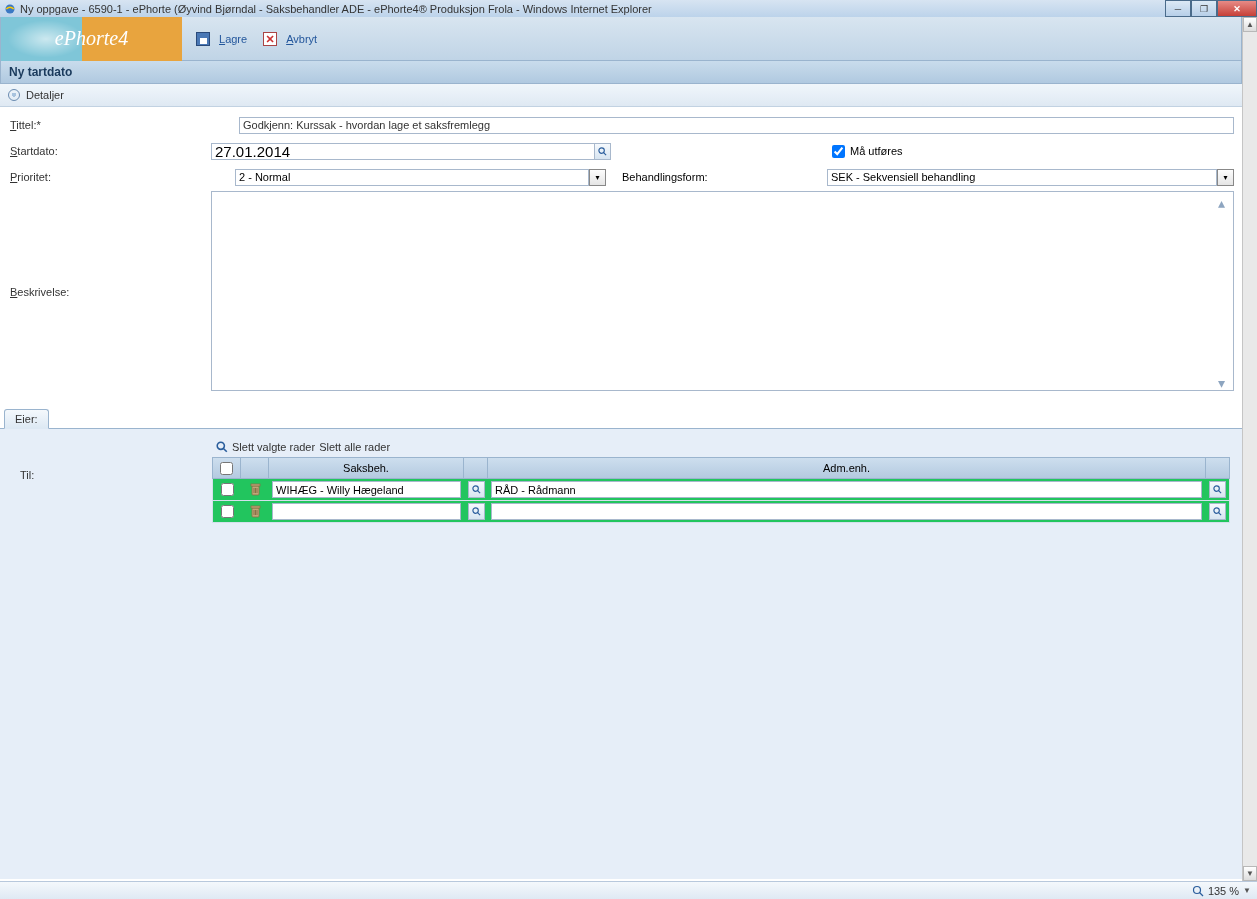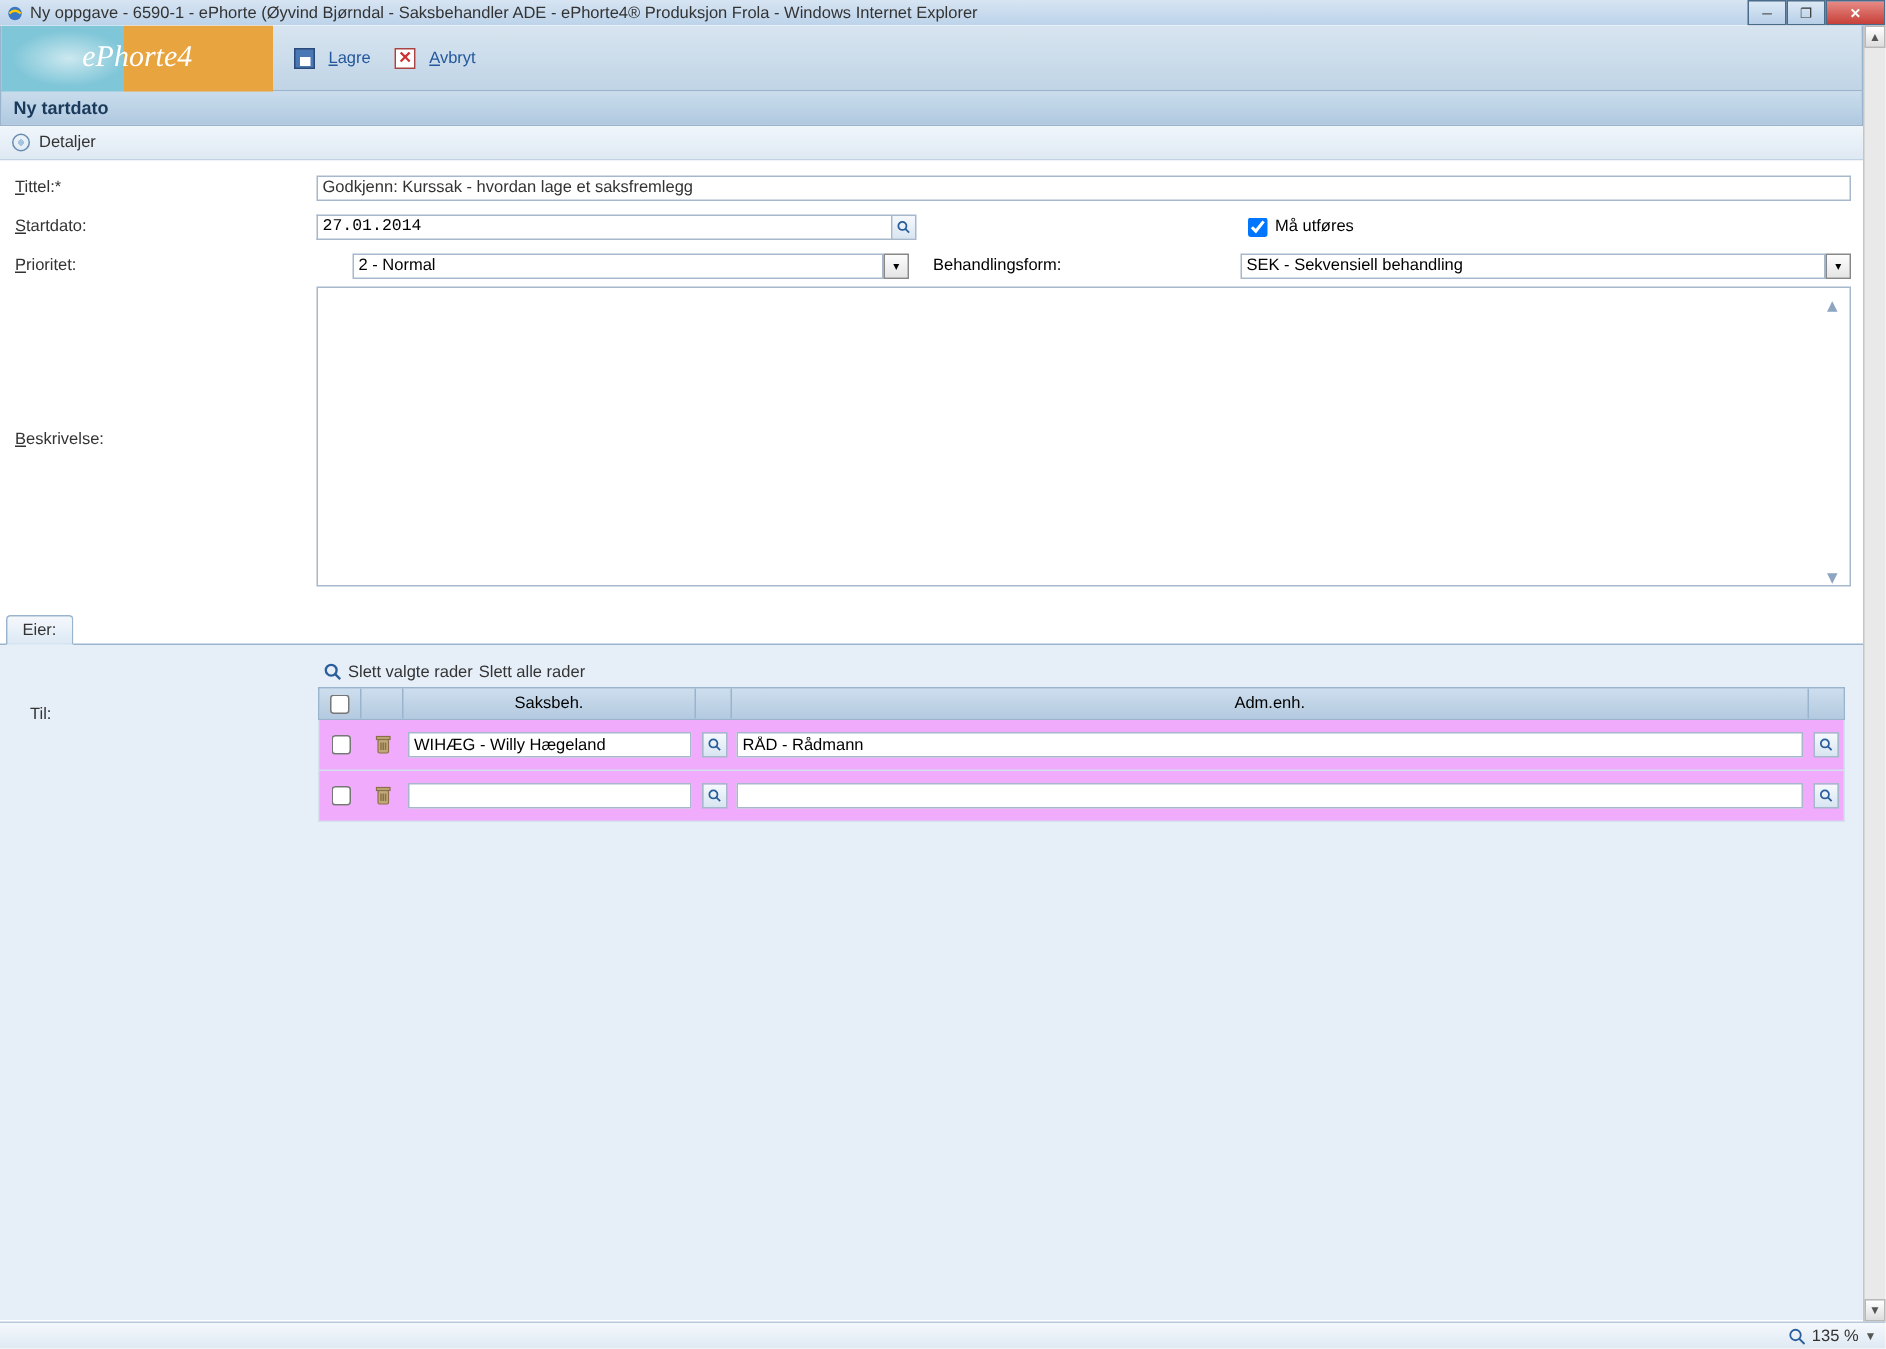--- a/index.html
+++ b/index.html
@@ -20,24 +20,24 @@
 .floppy-icon { width: 14px; height: 14px; background: #4a78b5; border: 1px solid #2a4a7a; position: relative; }
 .floppy-icon::after { content:""; position:absolute; left:3px; bottom:1px; width:7px; height:6px; background:#fff; }
 .cancel-icon { width: 14px; height: 14px; background: #fff; border: 1px solid #a44; position: relative; color:#c33; font-weight:bold; font-size:11px; text-align:center; line-height:12px; }
 .section-title { background: linear-gradient(to bottom, #c9dcec, #b0c9e0); border: 1px solid #9ab4ce; border-top: none; padding: 4px 8px; font-weight: bold; color: #1a3a5c; font-size: 12px; }
 .detaljer-bar { background: linear-gradient(to bottom,#f0f6fb,#dfe9f3); border-bottom: 1px solid #c2d2e2; padding: 5px 8px; color: #333; display:flex; align-items:center; gap:6px; }
 .gear-icon { width:12px; height:12px; border:1px solid #6a8bb0; border-radius:50%; background: radial-gradient(circle,#a8c3de 30%, transparent 30%); }
 .form-area { padding: 4px 8px 8px 8px; background: #fff; }
 .form-row { display: flex; align-items: center; min-height: 24px; margin-top: 2px; }
 .lbl { width: 203px; color: #333; padding-left: 2px; }
 .lbl .u { text-decoration: underline; }
-.field-wide { flex: 1; }
+.field-wide { flex: 1; margin-left: 28px; }
 .ro-input { background: #fff; border: 1px solid #a8b8cc; height: 17px; font-size: 11px; padding: 0 3px; color:#333; display:flex; align-items:center; }
 .date-field { display: flex; width: 400px; }
-.date-field input { flex:1; height:17px; border:1px solid #a8b8cc; border-right:none; font-size:11px; padding:0 3px;font-family:Liberation Mono, monospace; }
+.date-field input { flex:1; height:17px; border:1px solid #a8b8cc; border-right:none; font-size:15px; padding:0 3px; }
 .picker-btn { width:17px; height:17px; border:1px solid #a8b8cc; background: linear-gradient(#f5f9fd,#d8e5f1); display:flex; align-items:center; justify-content:center; cursor:pointer; }
 .mag-icon { width:9px; height:9px; }
 .select-field { display:flex; width: 395px; }
 .select-field .sel { flex:1; height:17px; border:1px solid #a8b8cc; font-size:11px; padding:0 3px; display:flex; align-items:center; background:#fff;margin-left:24px; }
 .dd-btn { width:17px; height:17px; border:1px solid #888; background:linear-gradient(#fdfdfd,#e5e5e5); display:flex; align-items:center; justify-content:center; cursor:pointer; font-size:8px; }
 .check-pair { display:flex; align-items:center; gap:5px; margin-left: 213px; }
 .behform { display:flex; width: 394px; margin-left: 0; }
 .right-col { flex:1; display:flex; align-items:center; margin-left: 8px; }
 .right-col .lbl2 { width: 205px; }
 .textarea-wrap { flex:1; position:relative; }
@@ -51,21 +51,21 @@
 .til-lbl-col { width: 212px; padding: 40px 0 0 20px; color:#333; }
 .table-area { flex:1; padding: 8px 12px 0 0; }
 .slett-bar { padding: 4px 4px; color:#333; display:flex; align-items:center; gap:4px; }
 .grid-head { display:flex; background: linear-gradient(#cddeee,#b4cae0); border:1px solid #9ab4ce; height:22px; align-items:center; }
 .col-chk { width:28px; display:flex; justify-content:center; border-right:1px solid #9ab4ce; height:100%; align-items:center; }
 .col-del { width:28px; border-right:1px solid #9ab4ce; height:100%; }
 .col-saksbeh { width: 195px; font-weight:normal; border-right:1px solid #9ab4ce; height:100%; display:flex; align-items:center; justify-content:center; }
 .col-btn-s { width: 24px; border-right:1px solid #9ab4ce; height:100%; }
 .col-adm { flex:1; text-align:center; height:100%; display:flex; align-items:center; justify-content:center; }
 .col-btn-e { width: 24px; height:100%; border-left:1px solid #9ab4ce; }
-.grid-row { display:flex; height:34px; align-items:center; border:1px solid #d4e0ec; border-top:none; background:#f0abfc; }
+.grid-row { display:flex; height:22px; align-items:center; border:1px solid #d4e0ec; border-top:none; background:#22c55e; }
 .grid-row .cell-chk { width:28px; display:flex; justify-content:center; }
 .grid-row .cell-del { width:28px; display:flex; justify-content:center; }
 .trash-icon { width:11px; height:13px; }
 .grid-row .cell-inp { width:195px; padding:0 3px; }
 .grid-row .cell-inp input { width:100%; height:17px; border:1px solid #a8b8cc; font-size:11px; padding:0 3px; }
 .grid-row .cell-btn { width:24px; display:flex; justify-content:center; }
 .sm-btn { width:17px; height:17px; border:1px solid #a8b8cc; background:linear-gradient(#f5f9fd,#d8e5f1); display:flex; align-items:center; justify-content:center; cursor:pointer; }
 .grid-row .cell-adm { flex:1; padding:0 3px; }
 .grid-row .cell-adm input { width:100%; height:17px; border:1px solid #a8b8cc; font-size:11px; padding:0 3px; }
 .statusbar { position:absolute; bottom:0; left:0; right:0; height:18px; background: linear-gradient(#f4f8fc,#dfe9f3); border-top:1px solid #b8c8dc; display:flex; align-items:center; justify-content:flex-end; padding:0 6px; gap:4px; color:#333; }

